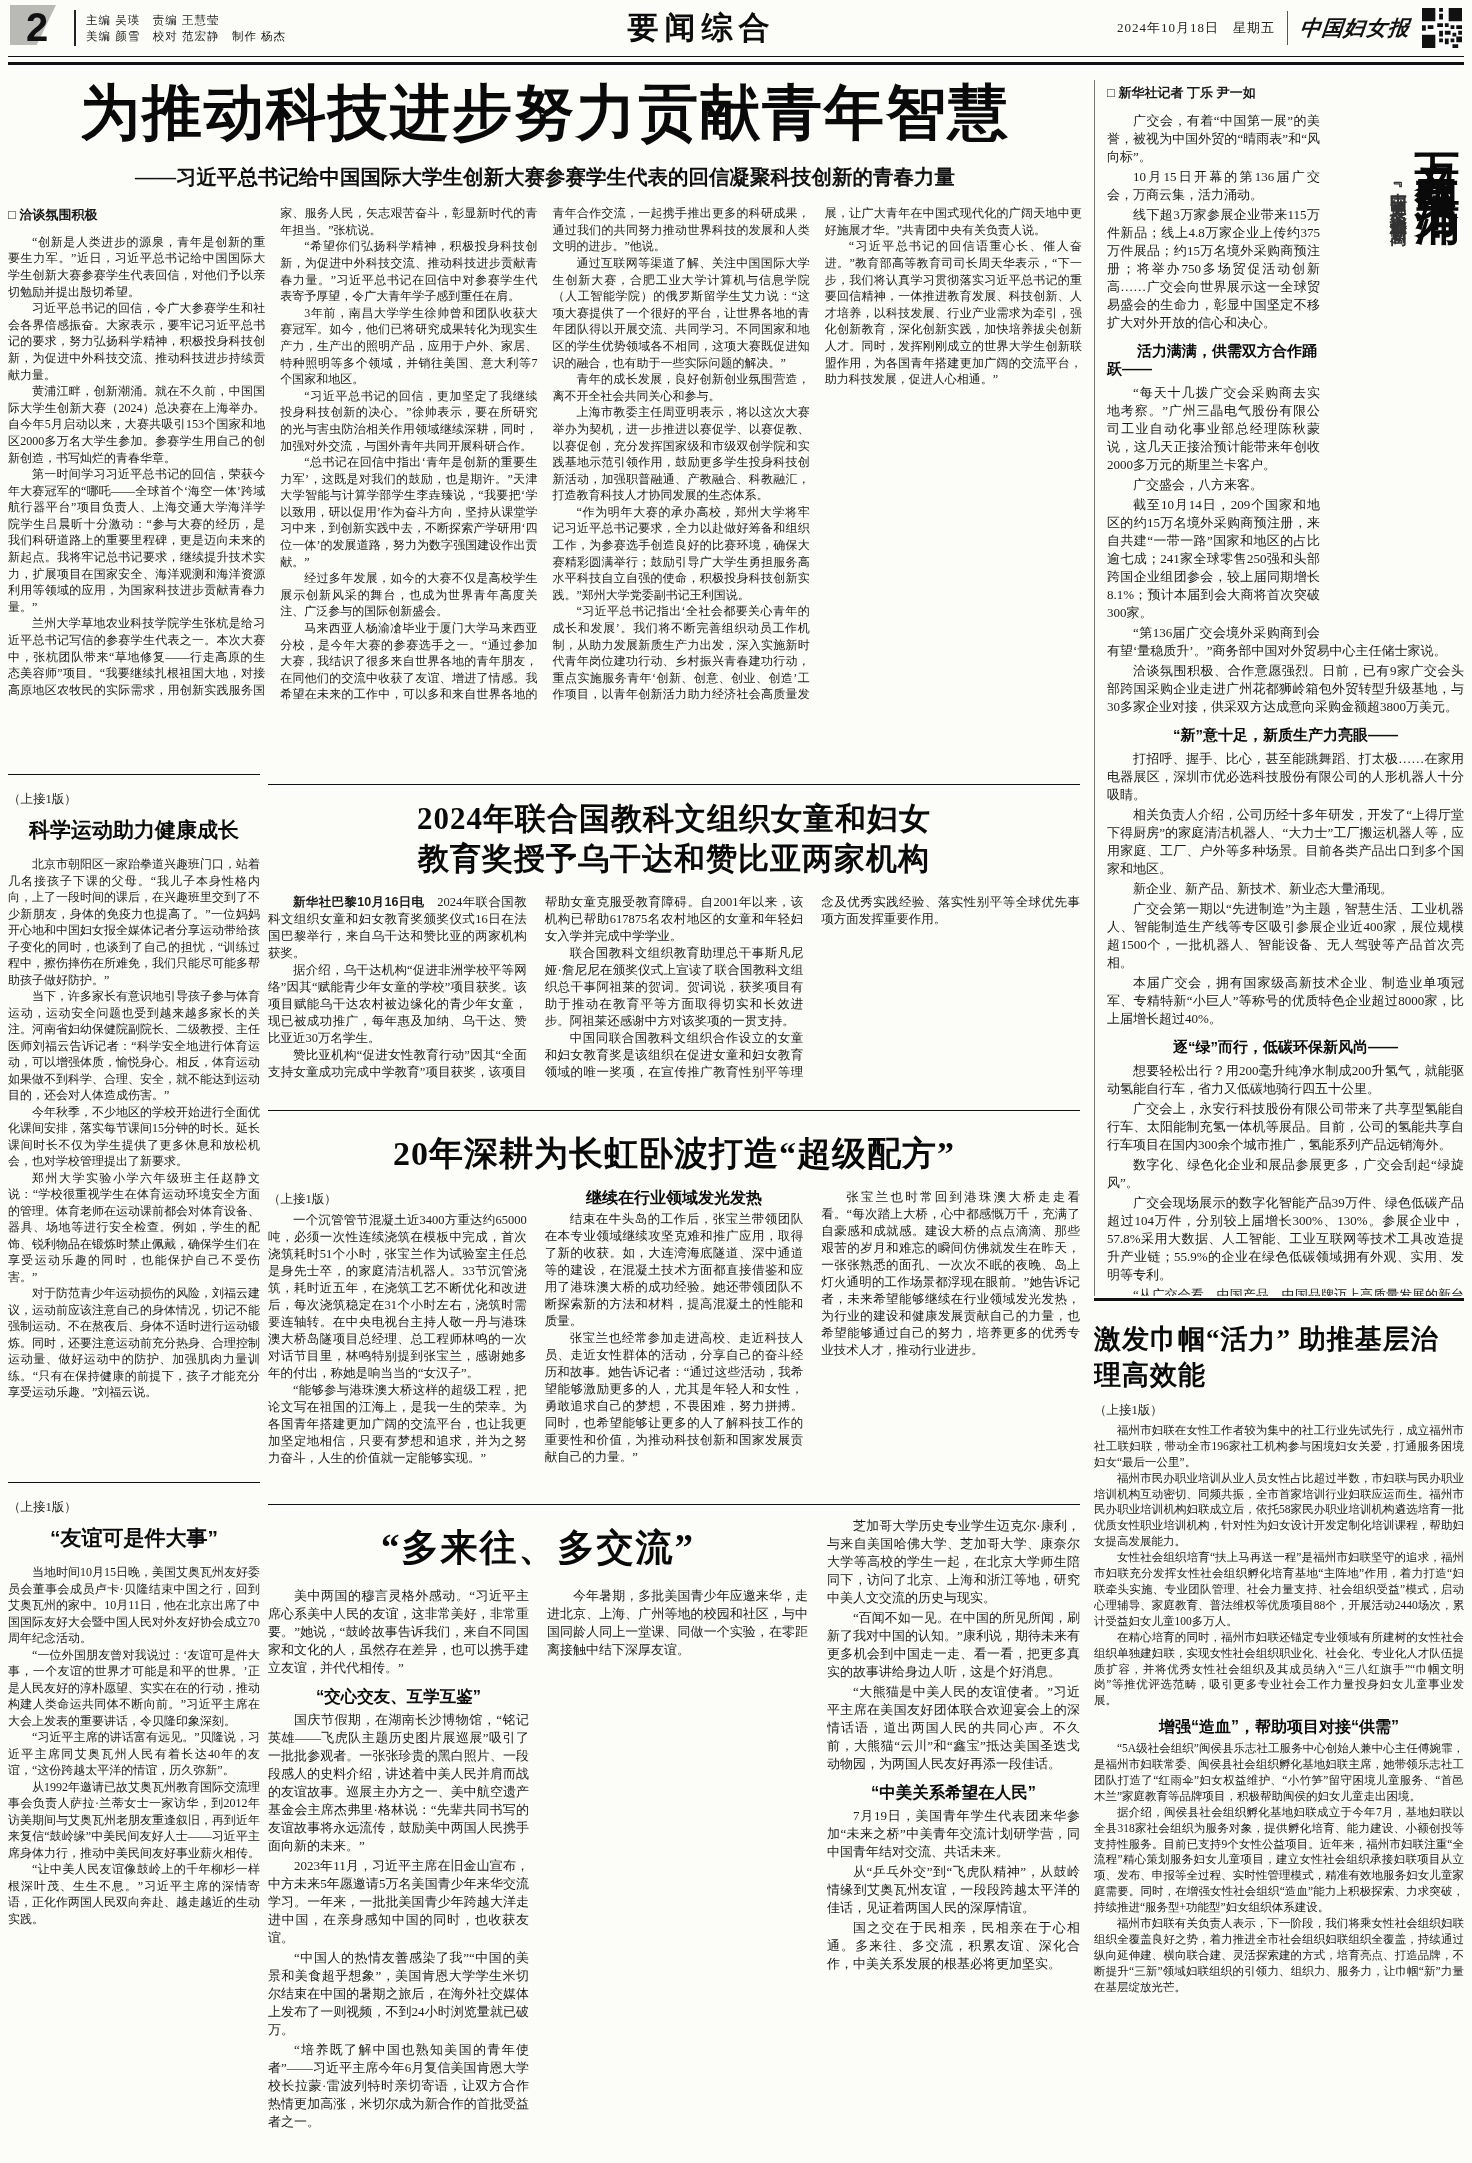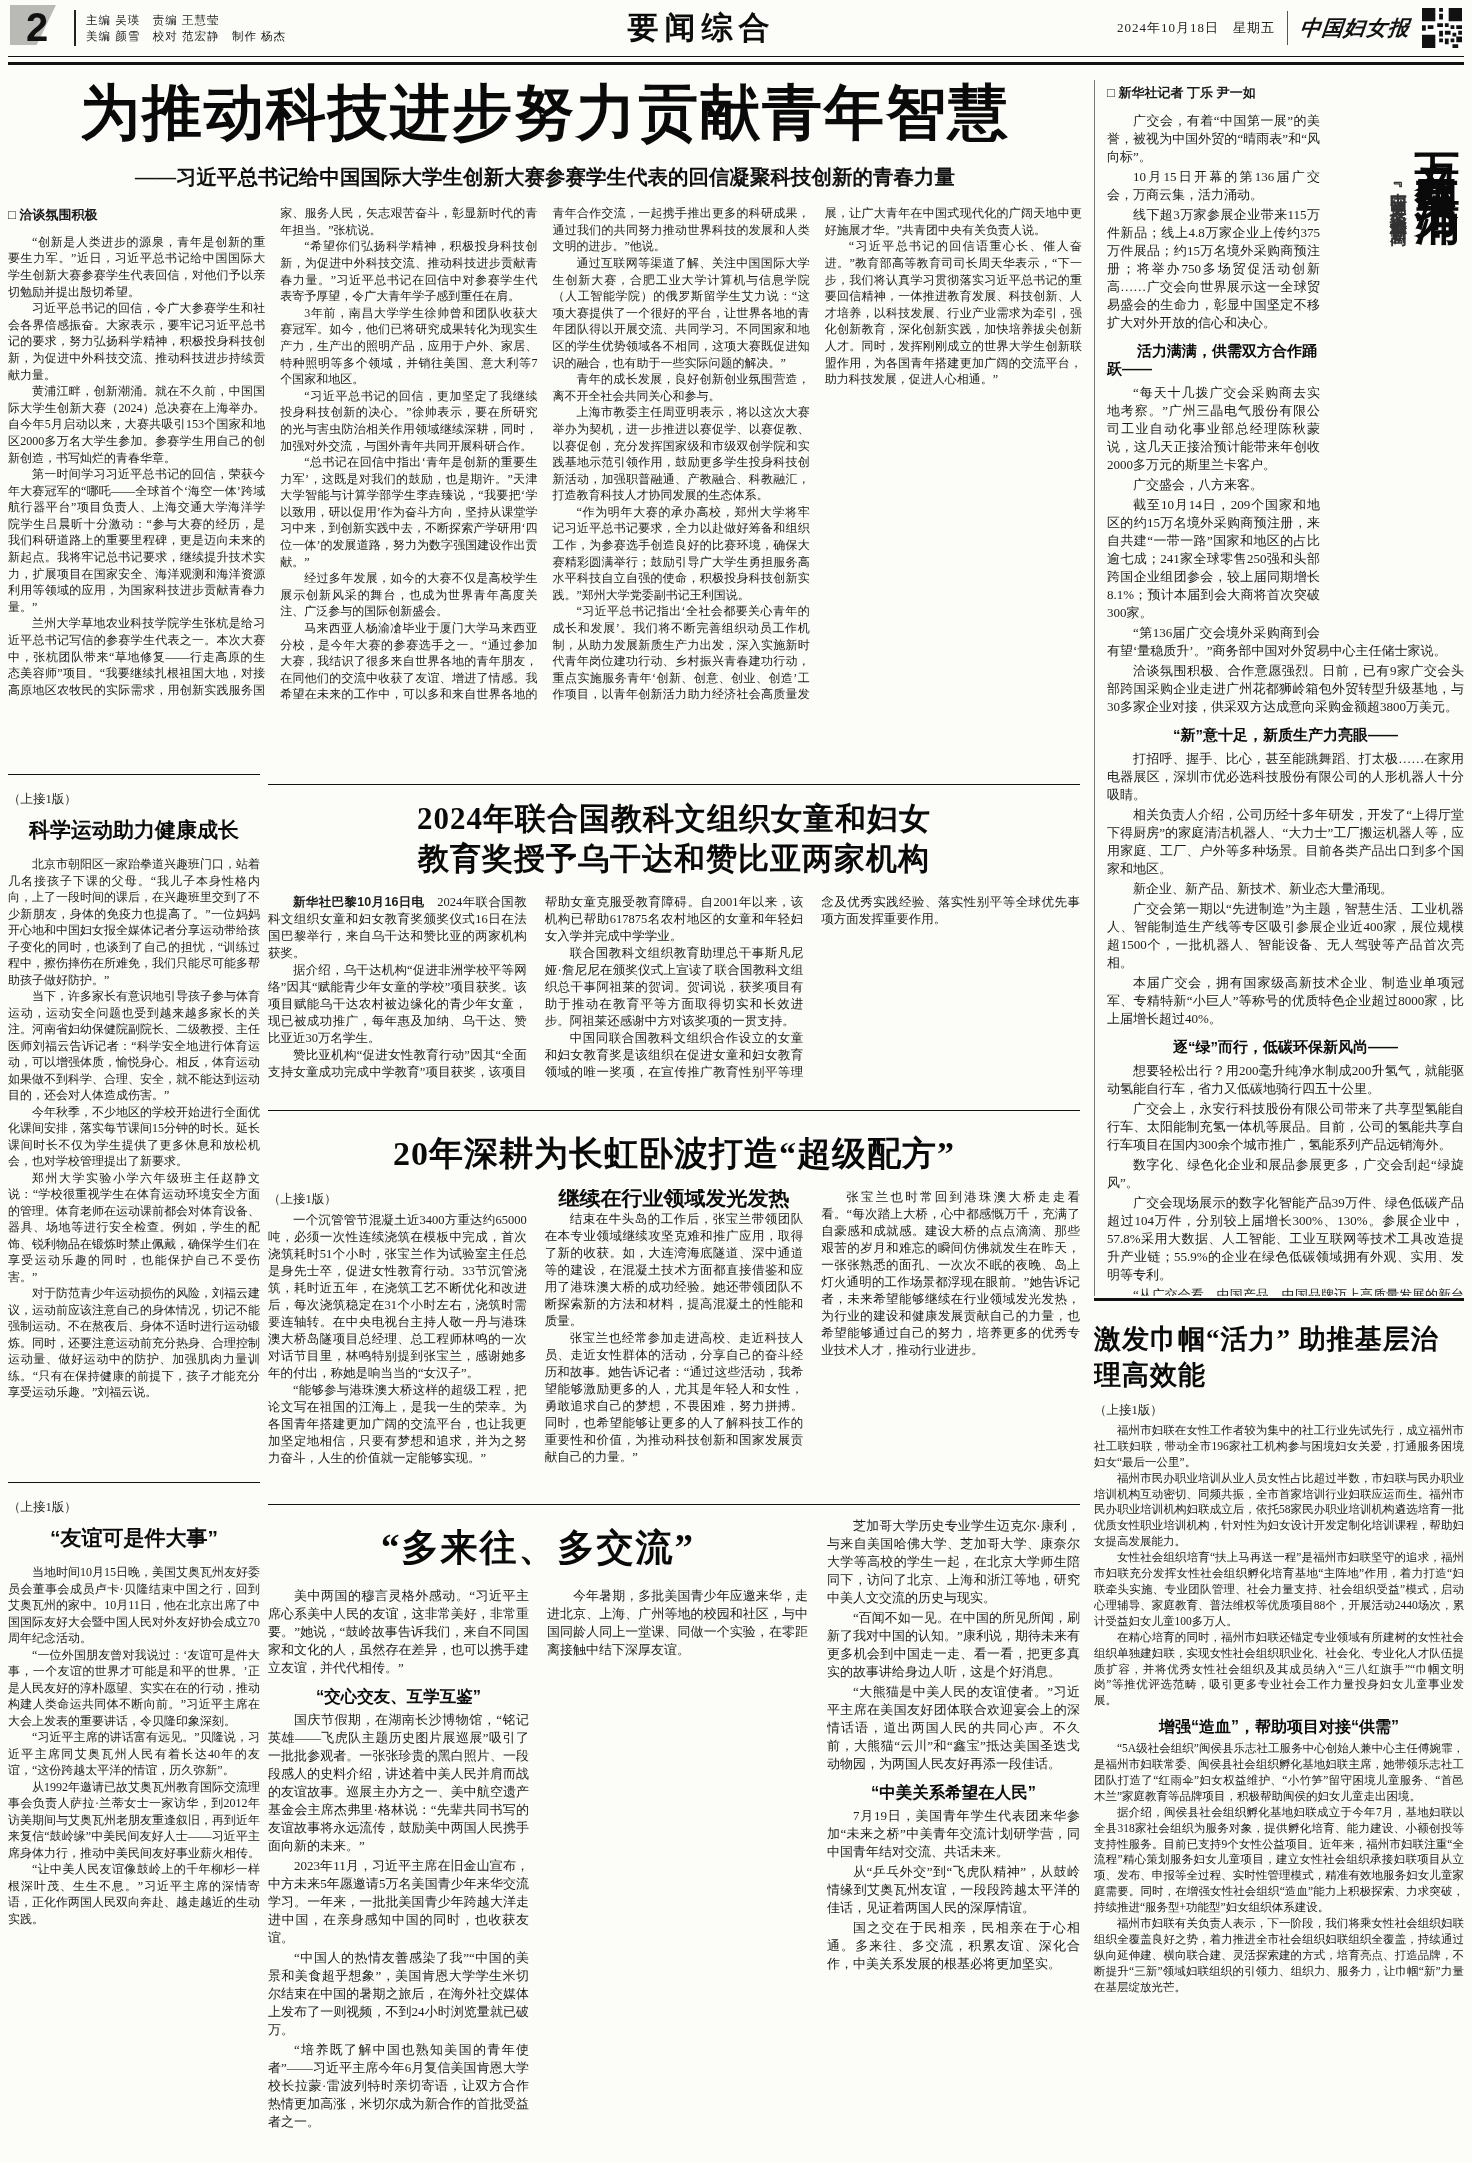--- a/index.html
+++ b/index.html
@@ -60,21 +60,21 @@
   .friend{position:absolute;left:8px;top:1482px;width:252px;height:673px;padding-top:14px;box-sizing:border-box;overflow:hidden;}
   
   .unesco{position:absolute;left:268px;top:784px;width:812px;height:324px;padding-top:14px;box-sizing:border-box;overflow:hidden;}
   .unesco-headline{font-size:31px;line-height:1.3;font-weight:900;text-align:center;letter-spacing:1px;color:#0a0a0a;}
   .unesco-body{margin-top:14px;height:196px;column-count:3;column-gap:18px;column-fill:auto;
                font-size:12.5px;line-height:17px;overflow:hidden;}
   .dateline{font-weight:bold;font-family:"Liberation Sans",sans-serif;}
   .bridge{position:absolute;left:268px;top:1110px;width:812px;height:396px;padding-top:16px;box-sizing:border-box;overflow:hidden;}
   .bridge-headline{font-size:34px;font-weight:900;text-align:center;letter-spacing:1px;color:#0a0a0a;margin:4px 0 12px 0;}
   .bridge-body{height:300px;column-count:3;column-gap:18px;column-fill:auto;font-size:12.5px;line-height:17px;overflow:hidden;}
-  .bridge .subhead{font-size:21px;margin:8px 0 5px 0;}
+  .bridge .subhead{font-size:16px;margin:8px 0 5px 0;}
   .exchange{position:absolute;left:268px;top:1504px;width:812px;height:652px;padding-top:12px;box-sizing:border-box;}
   .exchange-main{position:absolute;left:0;top:12px;width:540px;height:636px;overflow:hidden;}
   .exchange-headline{font-size:37px;font-weight:900;text-align:center;letter-spacing:2px;color:#0a0a0a;margin:6px 0 14px 0;}
   .exchange-cols{height:560px;column-count:2;column-gap:18px;column-fill:auto;font-size:13px;line-height:18px;overflow:hidden;}
   .exchange-side{position:absolute;right:0;top:12px;width:253px;height:636px;overflow:hidden;font-size:13px;line-height:18px;}
   .exchange .subhead{font-size:16.5px;margin:10px 0 6px 0;}
   .exchange .para{margin-bottom:2px;}
 </style>
 </head>
 <body>
@@ -206,21 +206,21 @@
           <p class="para">中国同联合国教科文组织合作设立的女童和妇女教育奖是该组织在促进女童和妇女教育领域的唯一奖项，在宣传推广教育性别平等理念及优秀实践经验、落实性别平等全球优先事项方面发挥重要作用。</p>
         </div>
     </div>
   </div>
 
   <div class="bridge rule-thin">
     <div class="bridge-headline">20年深耕为长虹卧波打造“超级配方”</div>
     <div class="bridge-body">
       <div class="jump">（上接1版）</div>
       <div>
-          <p class="para">一个沉管管节混凝土近3400方重达约65000吨，必须一次性连续浇筑在模板中完成，首次浇筑耗时51个小时，张宝兰作为试验室主任总是身先士卒，促进女性教育行动。33节沉管浇筑，耗时近五年，在浇筑工艺不断优化和改进后，每次浇筑稳定在31个小时左右，浇筑时需要连轴转。在中央电视台主持人敬一丹与港珠澳大桥岛隧项目总经理、总工程师林鸣的一次对话节目里，林鸣特别提到张宝兰，感谢她多年的付出，称她是响当当的“女汉子”。</p>
+          <p class="para">一个沉管管节混凝土近3400方重达约65000吨，必须一次性连续浇筑在模板中完成，首次浇筑耗时51个小时，张宝兰作为试验室主任总是身先士卒，的家庭清洁机器人。33节沉管浇筑，耗时近五年，在浇筑工艺不断优化和改进后，每次浇筑稳定在31个小时左右，浇筑时需要连轴转。在中央电视台主持人敬一丹与港珠澳大桥岛隧项目总经理、总工程师林鸣的一次对话节目里，林鸣特别提到张宝兰，感谢她多年的付出，称她是响当当的“女汉子”。</p>
           <p class="para">“能够参与港珠澳大桥这样的超级工程，把论文写在祖国的江海上，是我一生的荣幸。为各国青年搭建更加广阔的交流平台，也让我更加坚定地相信，只要有梦想和追求，并为之努力奋斗，人生的价值就一定能够实现。”</p>
         </div>
       <div class="subhead">继续在行业领域发光发热</div>
       <div>
           <p class="para">结束在牛头岛的工作后，张宝兰带领团队在本专业领域继续攻坚克难和推广应用，取得了新的收获。如，大连湾海底隧道、深中通道等的建设，在混凝土技术方面都直接借鉴和应用了港珠澳大桥的成功经验。她还带领团队不断探索新的方法和材料，提高混凝土的性能和质量。</p>
           <p class="para">张宝兰也经常参加走进高校、走近科技人员、走近女性群体的活动，分享自己的奋斗经历和故事。她告诉记者：“通过这些活动，我希望能够激励更多的人，尤其是年轻人和女性，勇敢追求自己的梦想，不畏困难，努力拼搏。同时，也希望能够让更多的人了解科技工作的重要性和价值，为推动科技创新和国家发展贡献自己的力量。”</p>
           <p class="para">张宝兰也时常回到港珠澳大桥走走看看。“每次踏上大桥，心中都感慨万千，充满了自豪感和成就感。建设大桥的点点滴滴、那些艰苦的岁月和难忘的瞬间仿佛就发生在昨天，一张张熟悉的面孔、一次次不眠的夜晚、岛上灯火通明的工作场景都浮现在眼前。”她告诉记者，未来希望能够继续在行业领域发光发热，为行业的建设和健康发展贡献自己的力量，也希望能够通过自己的努力，培养更多的优秀专业技术人才，推动行业进步。</p>
         </div>
     </div>
   </div>

